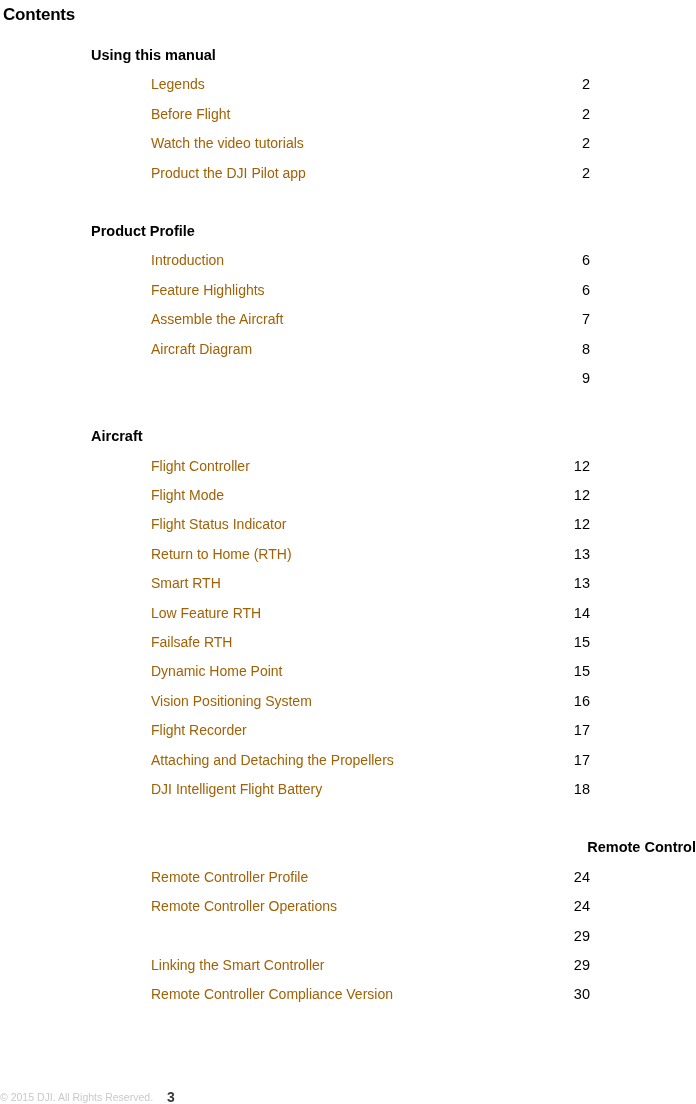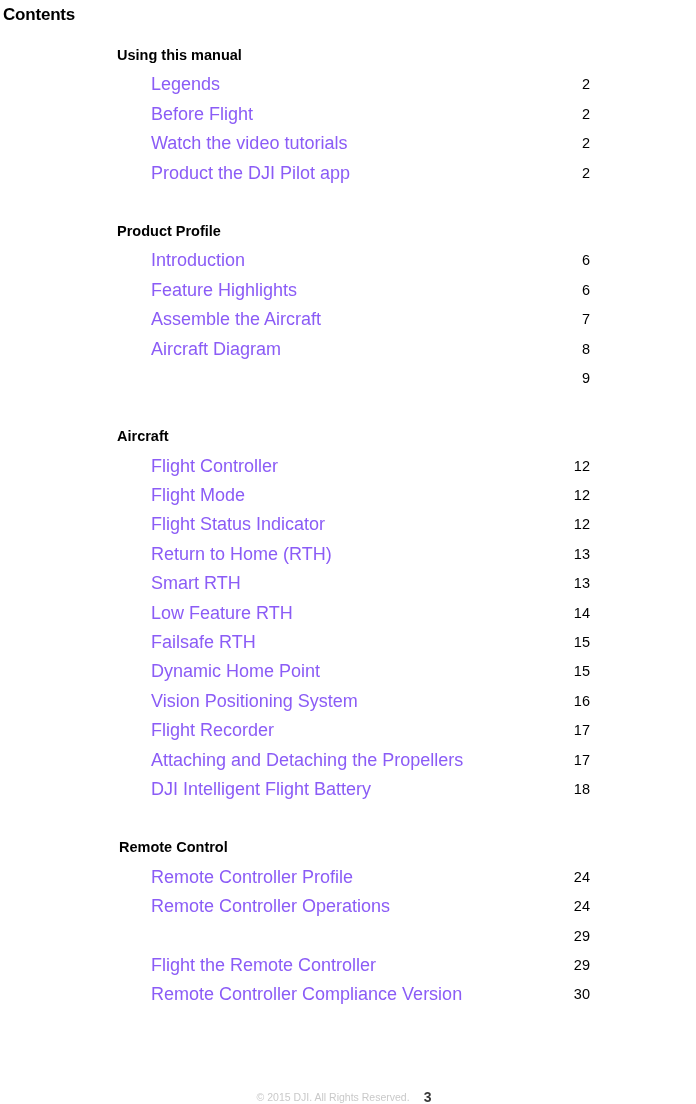--- a/index.html
+++ b/index.html
@@ -39,49 +39,50 @@
 
   .toc-section {
     position: relative;
   }
   .toc-section + .toc-section {
     margin-top: 29px;
   }
 
   .section-heading {
     position: relative;
-    margin-left: 117px;
+    margin-left: 91px;
     font-size: 14.5px;
     font-weight: bold;
     line-height: 29.4px;
     height: 29.4px;
     white-space: nowrap;
     color: #000000;
   }
   .section-heading.nudge {
     margin-left: 119px;
+    text-align: right;
   }
 
   .toc-entries {
     position: relative;
   }
 
   .toc-entry {
     position: relative;
     height: 29.4px;
     line-height: 29.4px;
     white-space: nowrap;
   }
   .toc-entry-label {
     position: absolute;
     left: 151px;
     top: 0;
-    font-size: 18px;
+    font-size: 14px;
     font-weight: normal;
-    color: #8b5cf6;
+    color: #a16207;
     white-space: nowrap;
   }
   .toc-entry-page {
     position: absolute;
     left: 510px;
     width: 80px;
     top: 0;
     text-align: right;
     font-size: 14.5px;
     font-weight: normal;
@@ -90,21 +91,21 @@
 
   
   #footer {
     position: absolute;
     left: 0;
     right: 0;
     bottom: 0px;
     height: 26px;
     display: flex;
     align-items: flex-end;
-    justify-content: center;
+    justify-content: flex-start;
     padding-right: 8px;
     box-sizing: border-box;
   }
   #footer-copyright {
     font-size: 10.5px;
     color: #c9c9c9;
     line-height: 14px;
     white-space: nowrap;
   }
   #footer-pagenum {
@@ -229,21 +230,21 @@
           <span class="toc-entry-page">24</span>
         </div>
         <div class="toc-entry">
           <span class="toc-entry-label">Remote Controller Operations</span>
           <span class="toc-entry-page">24</span>
         </div>
         <div class="toc-entry">
           <span class="toc-entry-page">29</span>
         </div>
         <div class="toc-entry">
-          <span class="toc-entry-label">Flight the Remote Controller</span>
+          <span class="toc-entry-label">Linking the Smart Controller</span>
           <span class="toc-entry-page">29</span>
         </div>
         <div class="toc-entry">
           <span class="toc-entry-label">Remote Controller Compliance Version</span>
           <span class="toc-entry-page">30</span>
         </div>
       </div>
     </div>
   </div>
 

